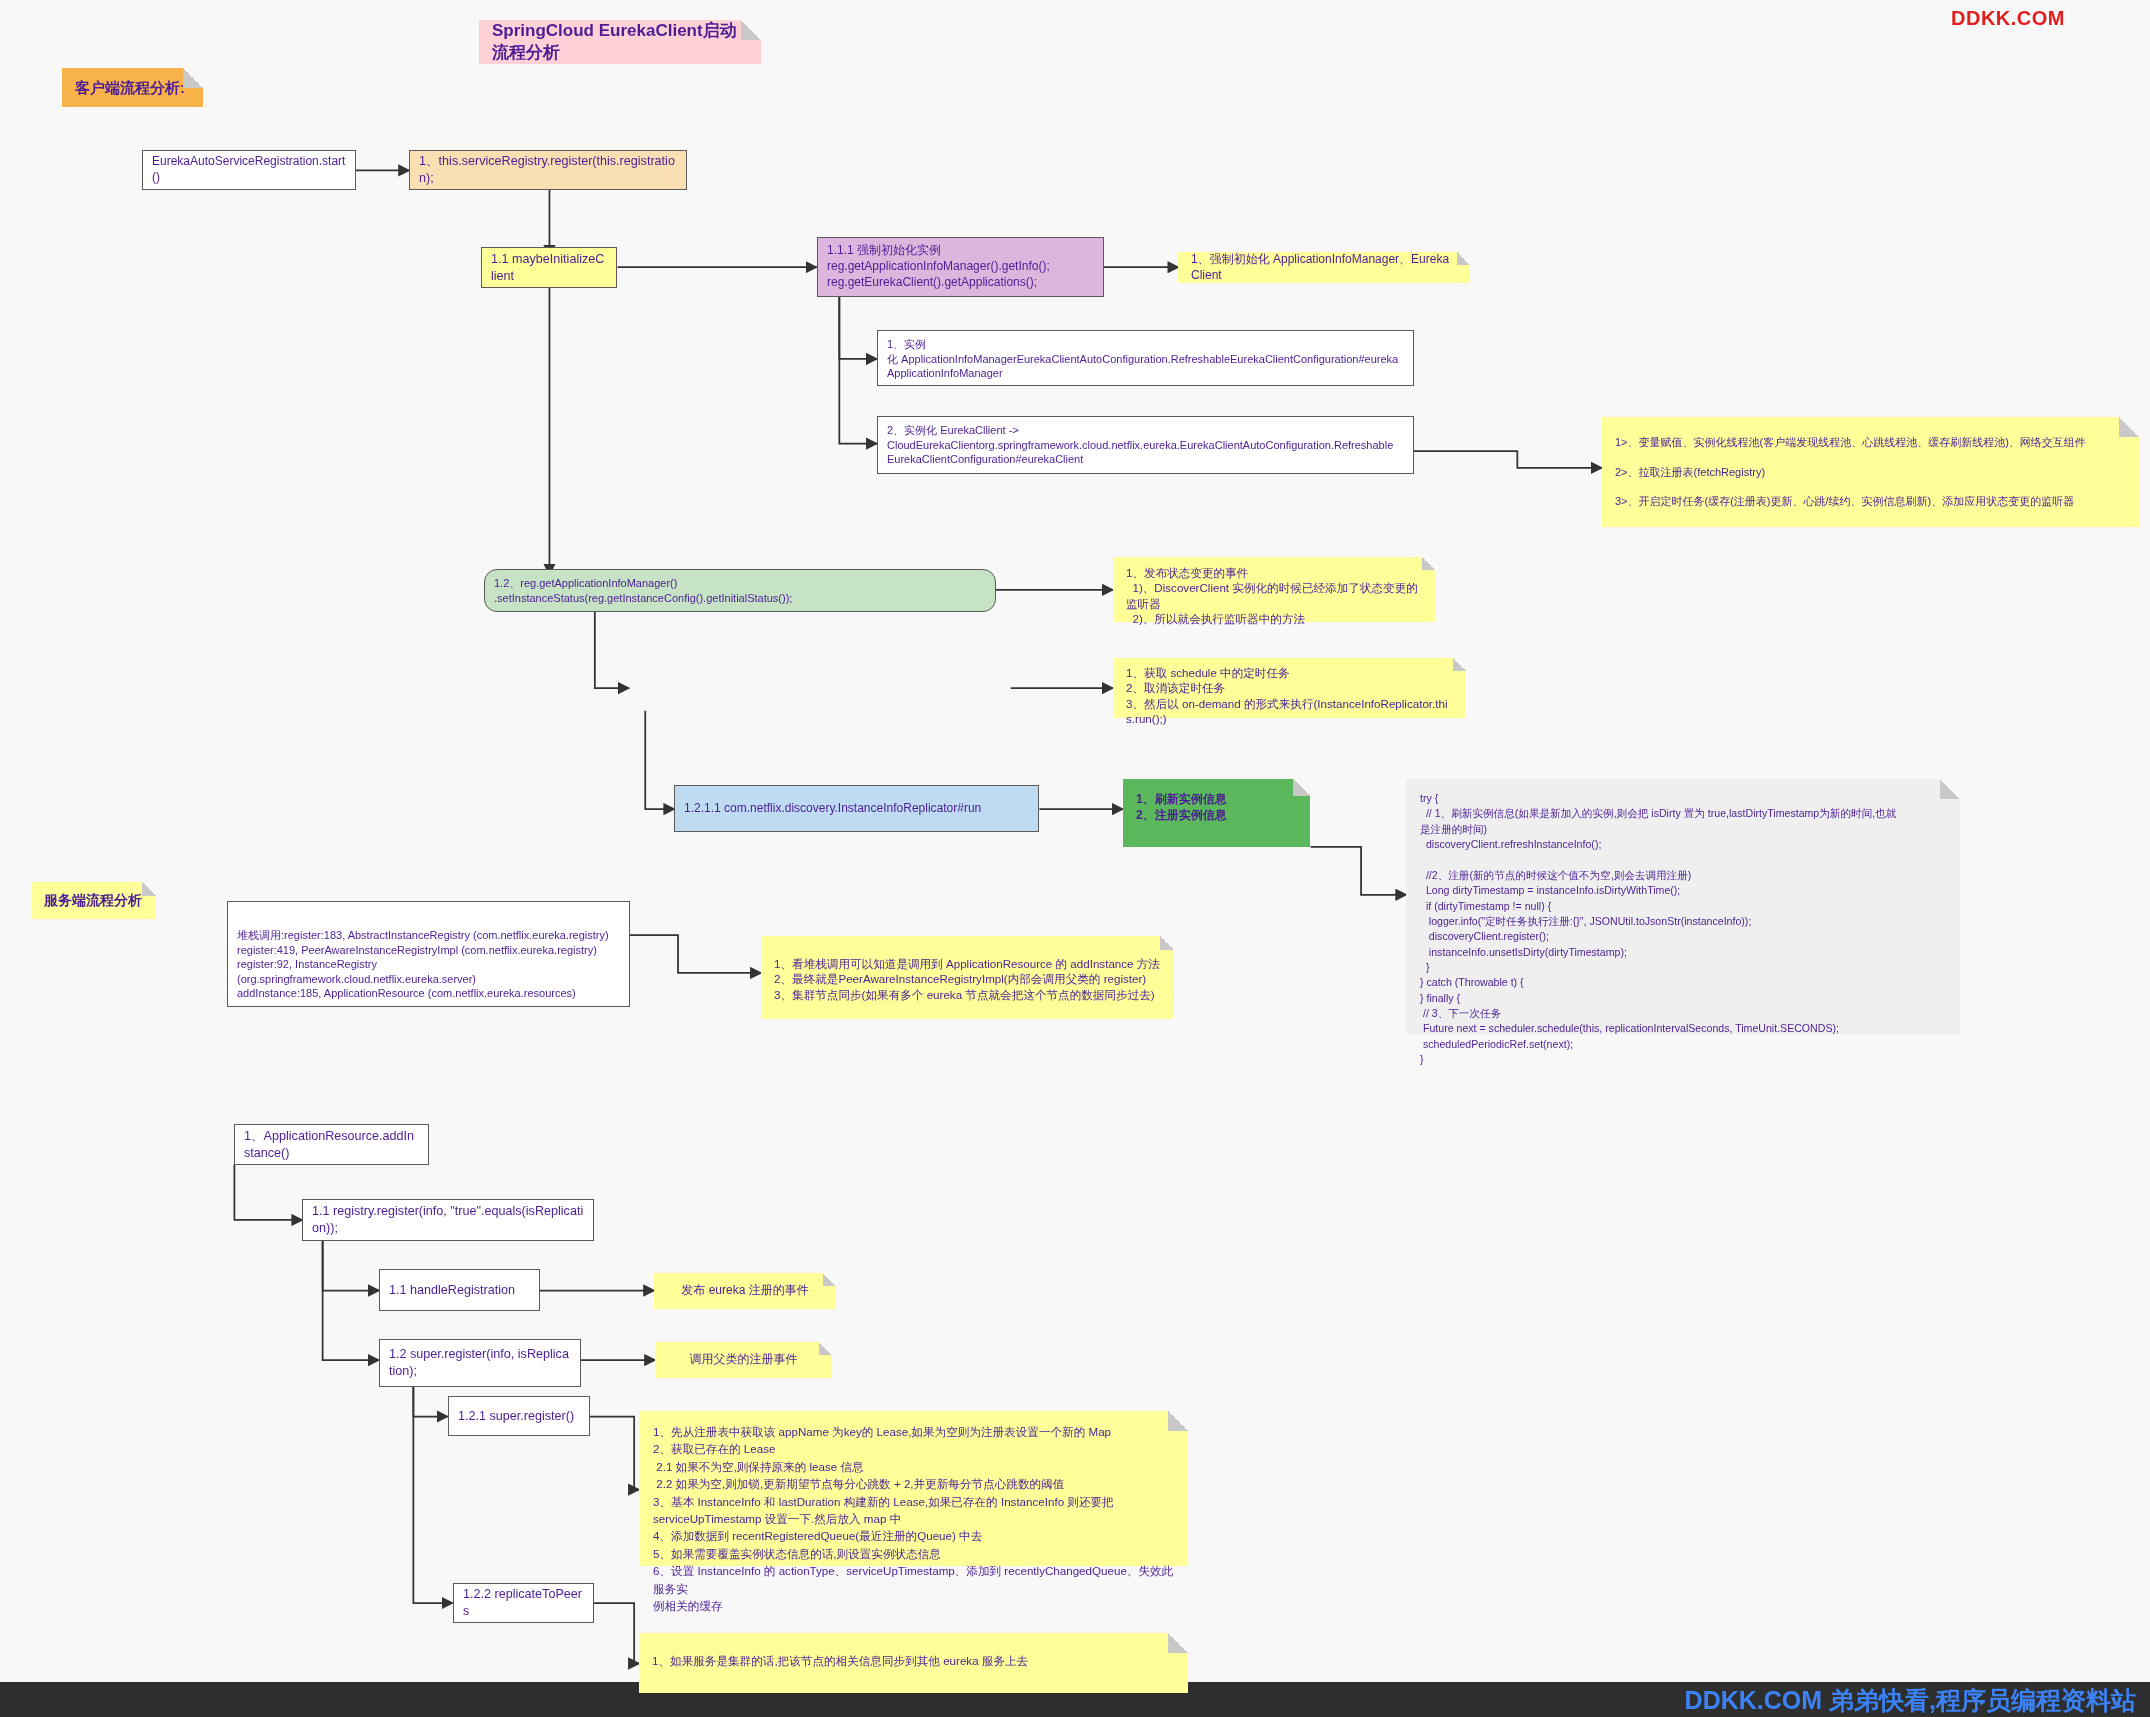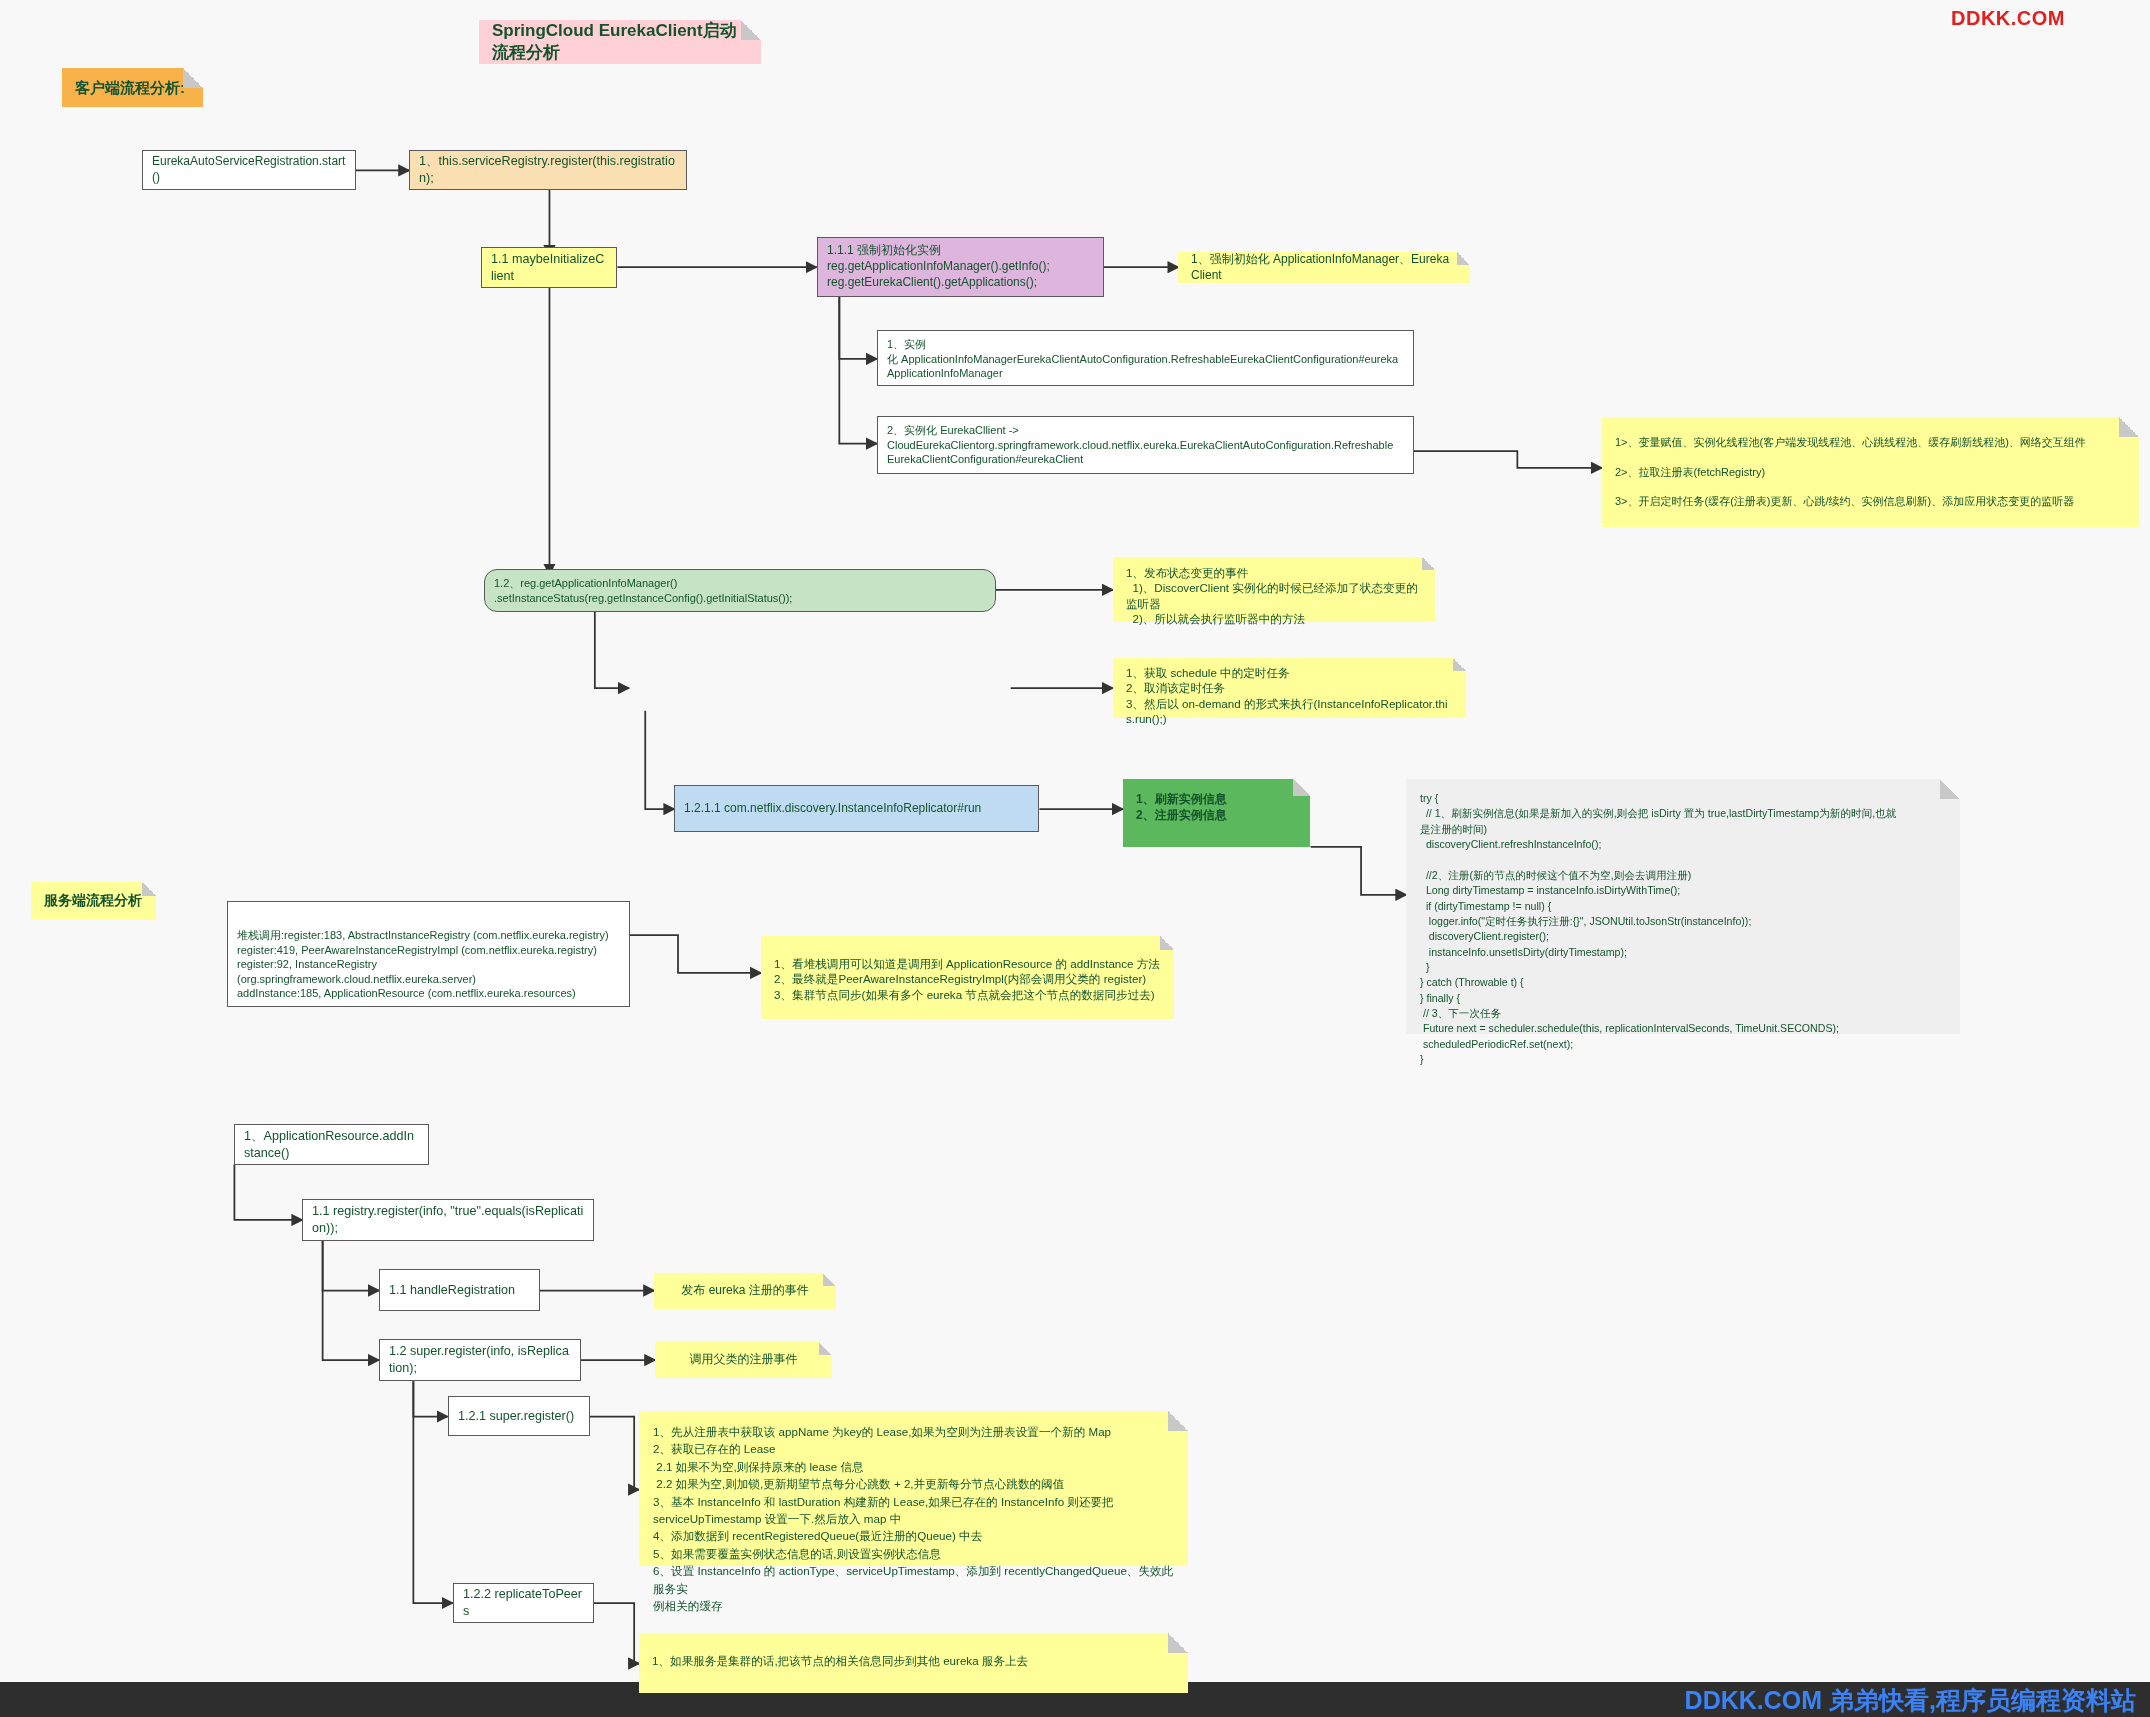--- a/index.html
+++ b/index.html
@@ -13,21 +13,21 @@
     width: 2151px;
     height: 1718px;
     background: #f8f8f8;
     overflow: hidden;
   }
   .node {
     position: absolute;
     box-sizing: border-box;
     display: flex;
     align-items: center;
-    color: #14532d;
+    color: #4c1d95;
     line-height: 1.32;
     white-space: pre-wrap;
     word-break: break-all;
   }
   
   .rect {
     border: 1.5px solid #5a5a5a;
     padding: 5px 9px;
     background: #ffffff;
   }
@@ -285,21 +285,21 @@
 
   <div class="node rect c-white" style="left:379px; top:1269px; width:161px; height:42px; font-size:12.6px;">
     <span>1.1 handleRegistration</span>
   </div>
 
   <div class="node note c-yellow" style="left:654px; top:1273px; width:182px; height:36px; font-size:12px; justify-content:center;">
     <span>发布 eureka 注册的事件</span>
     <span class="fold" style="width:13px;height:13px;"></span>
   </div>
 
-  <div class="node rect c-white" style="left:379px; top:1339px; width:202px; height:42px; font-size:12.6px;align-items:center;">
+  <div class="node rect c-white" style="left:379px; top:1339px; width:202px; height:48px; font-size:12.6px;align-items:center;">
     <span>1.2 super.register(info, isReplication);</span>
   </div>
 
   <div class="node note c-yellow" style="left:655px; top:1342px; width:177px; height:36px; font-size:12px; justify-content:center;">
     <span>调用父类的注册事件</span>
     <span class="fold" style="width:13px;height:13px;"></span>
   </div>
 
   <div class="node rect c-white" style="left:448px; top:1396px; width:142px; height:40px; font-size:12.6px;">
     <span>1.2.1 super.register()</span>

